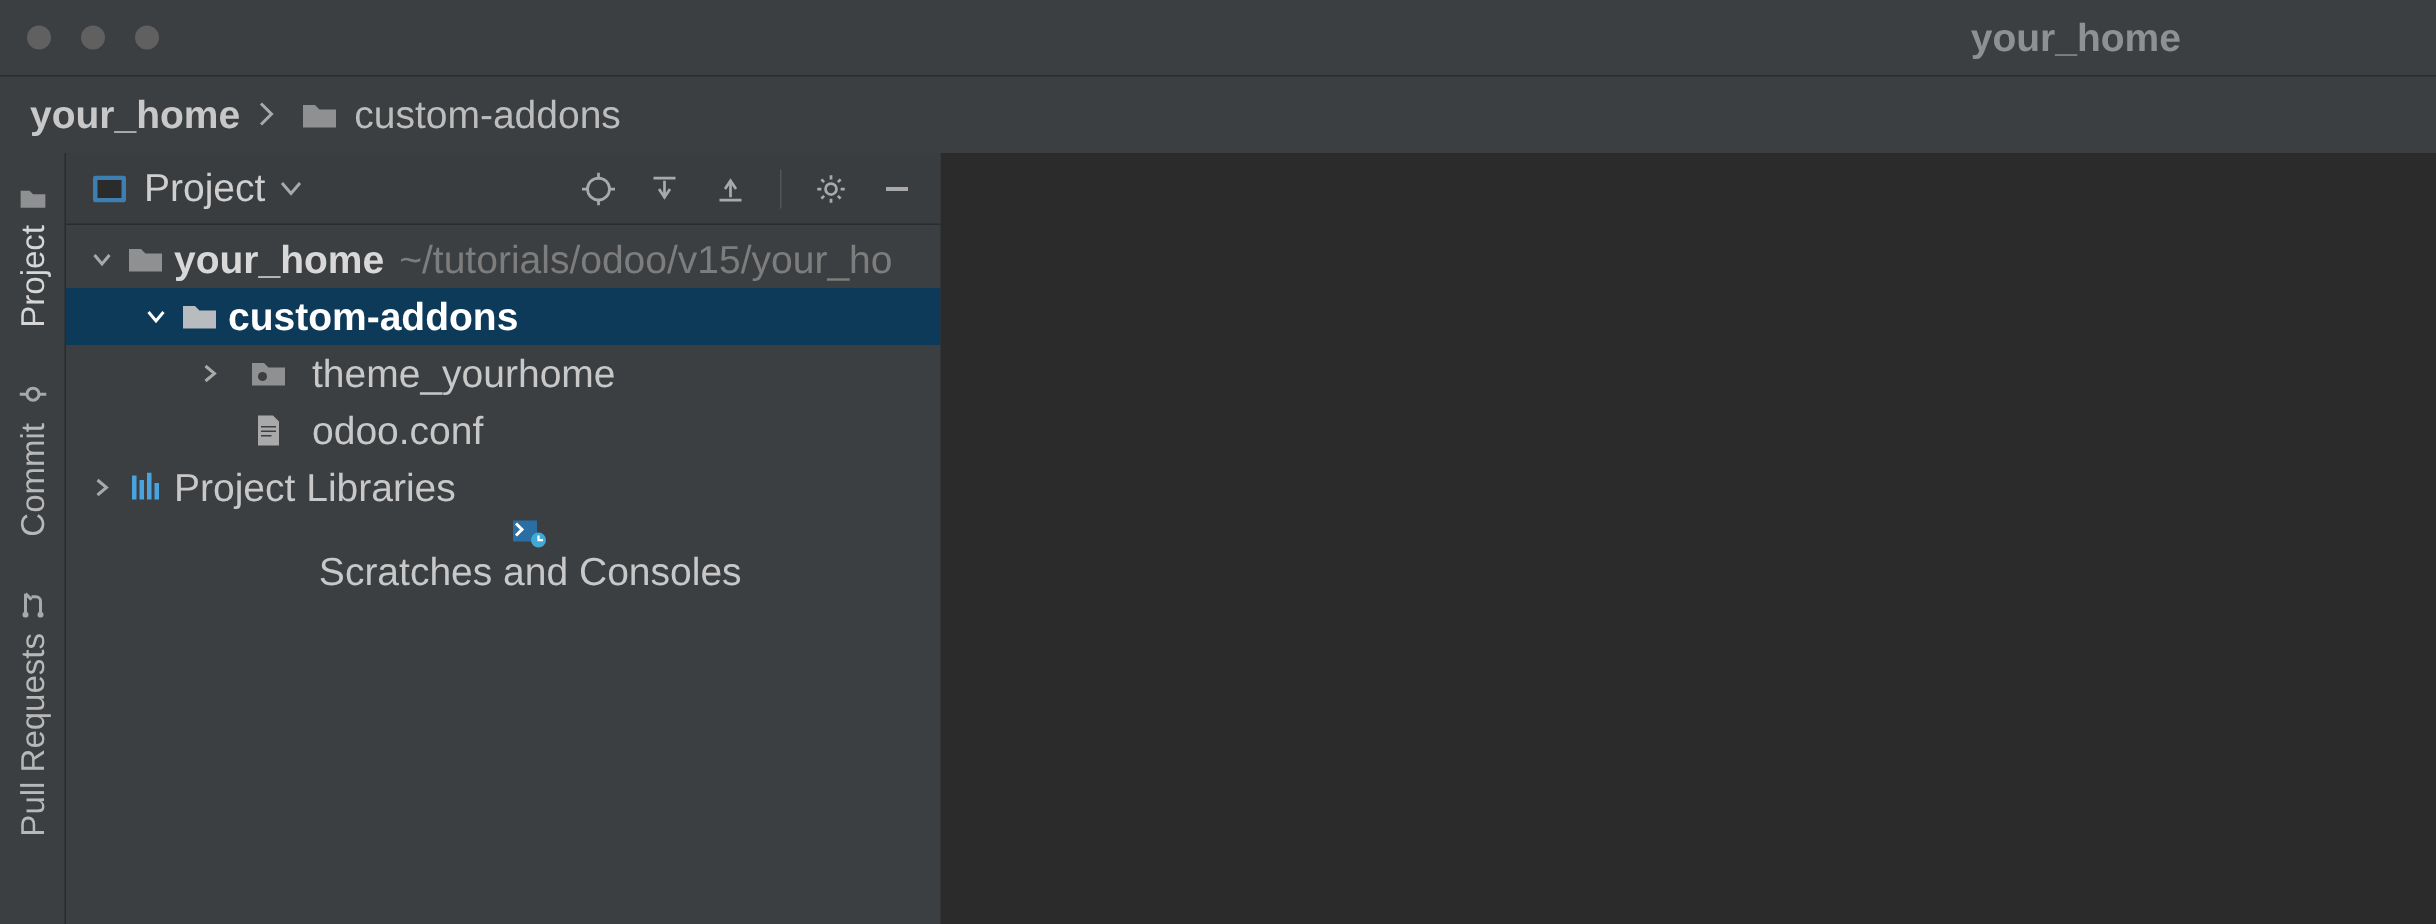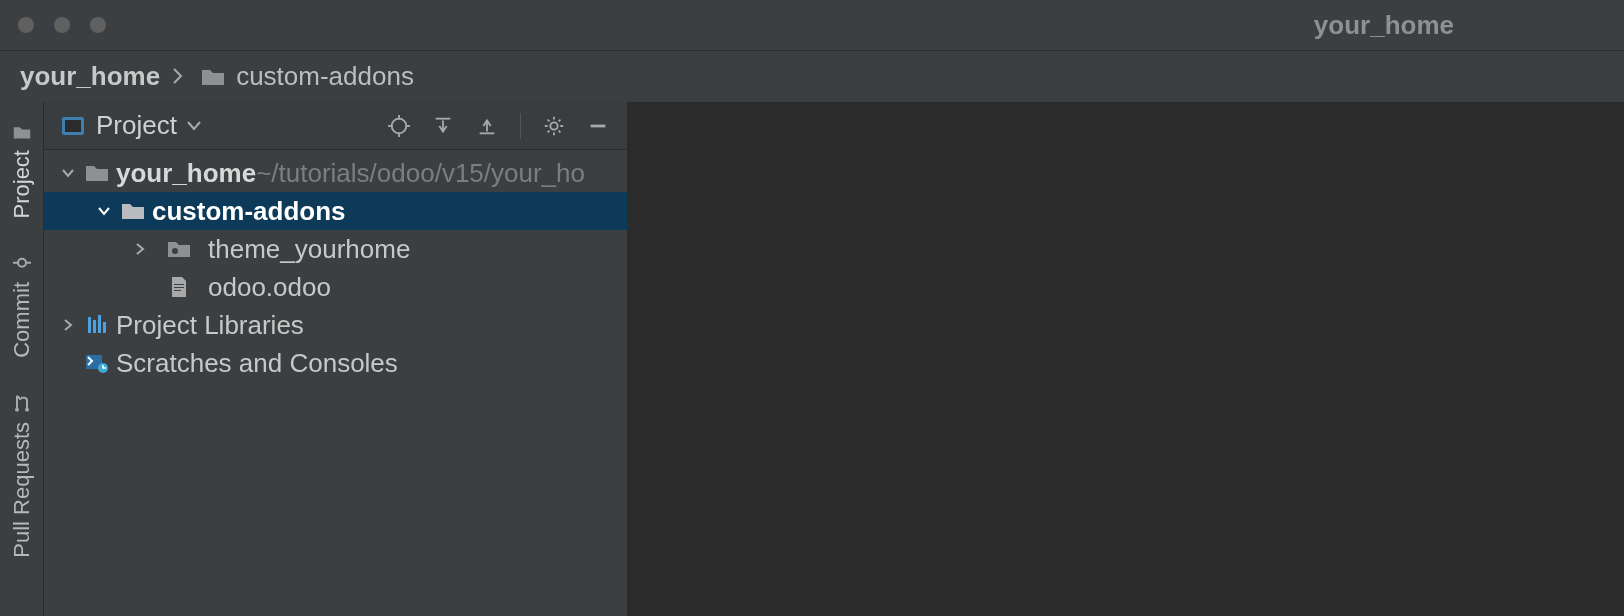--- a/index.html
+++ b/index.html
@@ -145,28 +145,28 @@
 .tree-row .chev {
   width: 24px;
   display: flex; justify-content: center;
   color: #a0a0a0;
 }
 .tree-row.selected {
   background: #0d3a58;
   color: #ffffff;
 }
 .tree-row .label { margin-left: 6px; }
-.tree-row .path-hint { color: #7d7d7d; font-weight: 400;}
+.tree-row .path-hint { color: #7d7d7d; margin-left: 10px; font-weight: 400;}
 .tree-row.bold .label { font-weight: 700; color: #d8d8d8; }
 .tree-row.selected.bold .label { color: #fff; }
 
 .indent-0 { padding-left: 12px; }
 .indent-1 { padding-left: 48px; }
 .indent-2 { padding-left: 84px; gap: 10px; }
-.indent-root-nochev { padding-left: 36px; }
+.indent-root-nochev { padding-left: 36px; flex-direction: column; }
 
 .icon-slot {
   width: 26px; display:flex; justify-content:center; align-items:center;
   margin-left: 4px;
 }
 
 
 .editor-area {
   flex: 1;
   background: #2b2b2b;
@@ -339,21 +339,21 @@
       </div>
 
       <div class="tree-row indent-2">
         <span class="chev"></span>
         <span class="icon-slot">
           <svg width="20" height="22" viewBox="0 0 20 22">
               <path fill="#a9a9a9" d="M3 1 h10 l4 4 v16 h-14 z"></path>
               <path fill="#3c3f41" d="M5 8 h10 v1 h-10z M5 11 h10 v1 h-10z M5 14 h7 v1 h-7z"></path>
             </svg>
         </span>
-        <span class="label">odoo.odoo</span>
+        <span class="label">odoo.conf</span>
       </div>
 
       <div class="tree-row indent-0">
         <span class="chev">
           <svg width="16" height="16" viewBox="0 0 16 16">
               <path d="M5 3 L11 8 L5 13" class="chevron"></path>
             </svg>
         </span>
         <span class="icon-slot">
           <svg width="22" height="20" viewBox="0 0 22 20">

